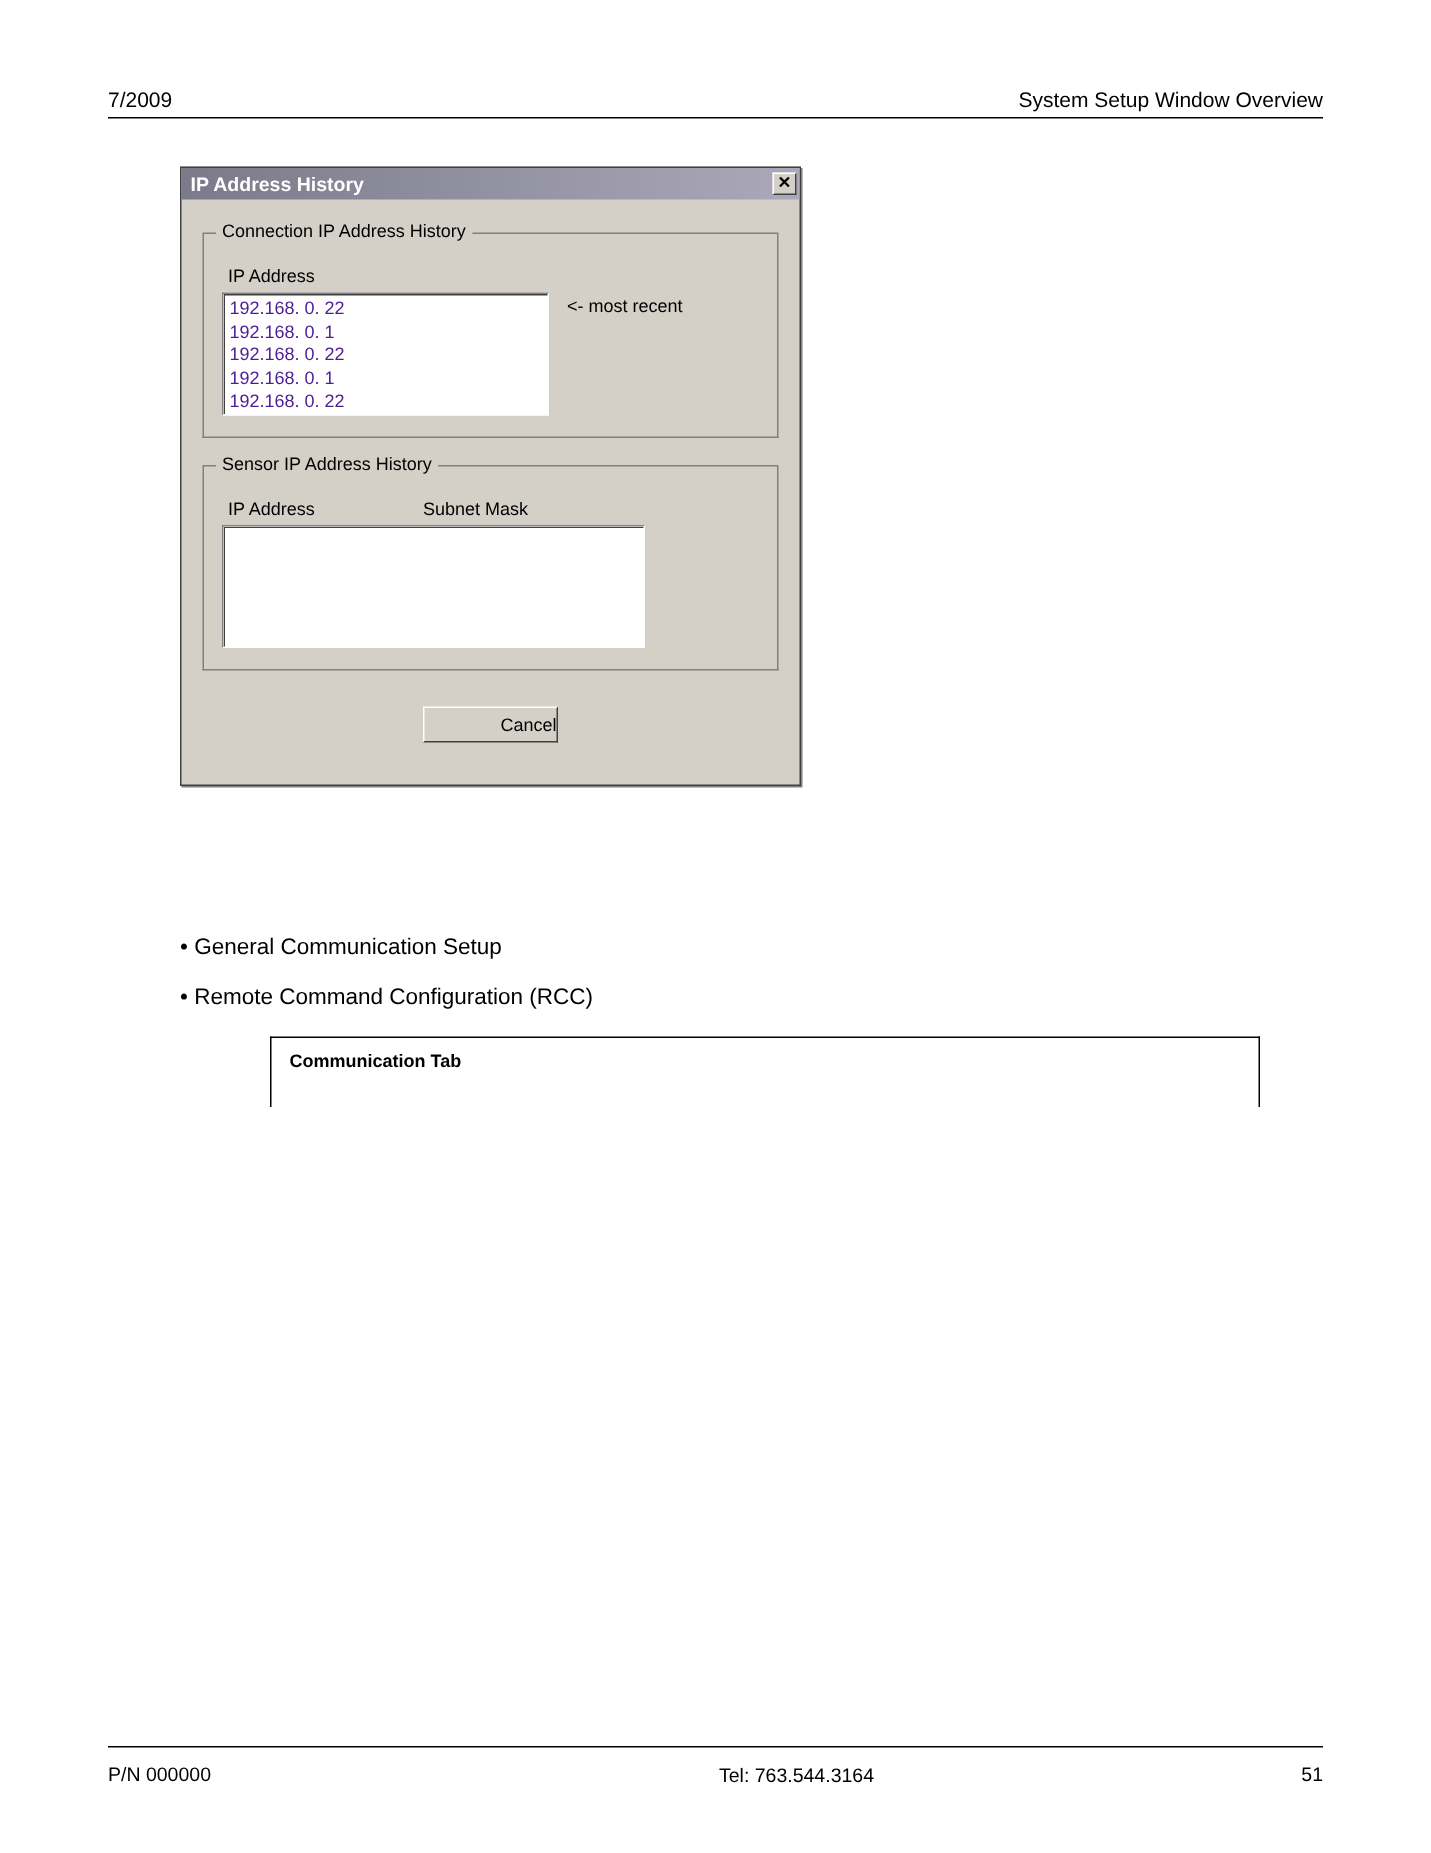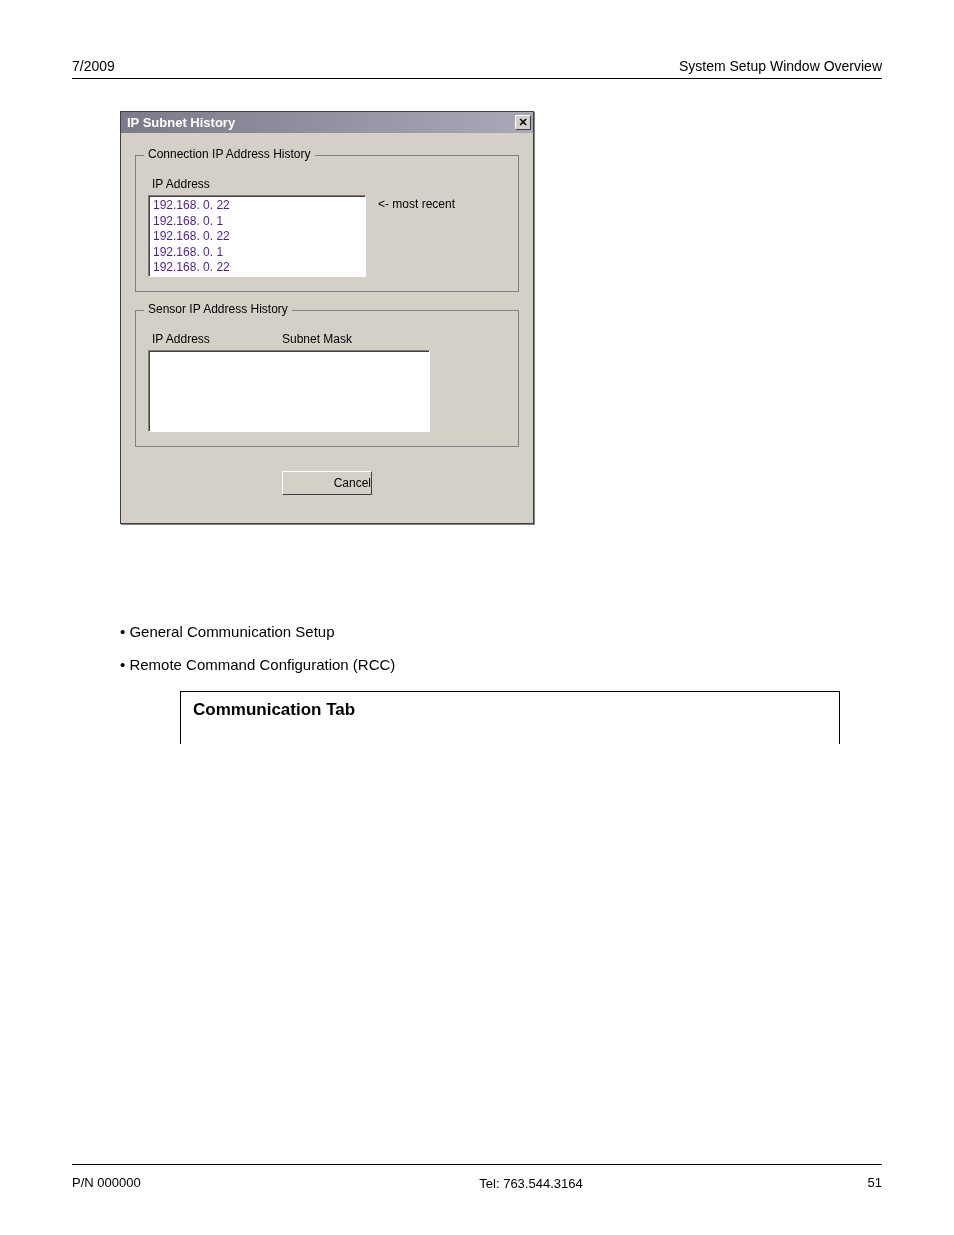--- a/index.html
+++ b/index.html
@@ -134,21 +134,21 @@
     .comm-box {
       margin-left: 108px;
       margin-top: 14px;
       border: 1px solid #000;
       border-bottom: none;
       width: 660px;
       padding: 8px 12px 24px 12px;
     }
     .comm-box .title {
       font-weight: bold;
-      font-size: 17px;
+      font-size: 12px;
     }
     .footer {
       position: absolute;
       bottom: 42px;
       left: 72px;
       right: 72px;
       border-top: 1px solid #000;
       padding-top: 10px;
       font-size: 13px;
       display: flex;
@@ -162,21 +162,21 @@
 <body>
 
 <div class="page">
   <div class="header-row">
     <span>7/2009</span>
     <span>System Setup Window Overview</span>
   </div>
 
   <div class="dialog">
     <div class="titlebar">
-      <span>IP Subnet History</span>
+      <span>IP Address History</span>
       <span class="closebtn">✕</span>
     </div>
     <div class="dialog-body">
       <div class="groupbox">
         <span class="legend">Connection IP Address History</span>
         <div class="col-headers">
           <span class="col1">IP Address</span>
         </div>
         <div class="recent-wrap">
           <div class="listbox h1">

